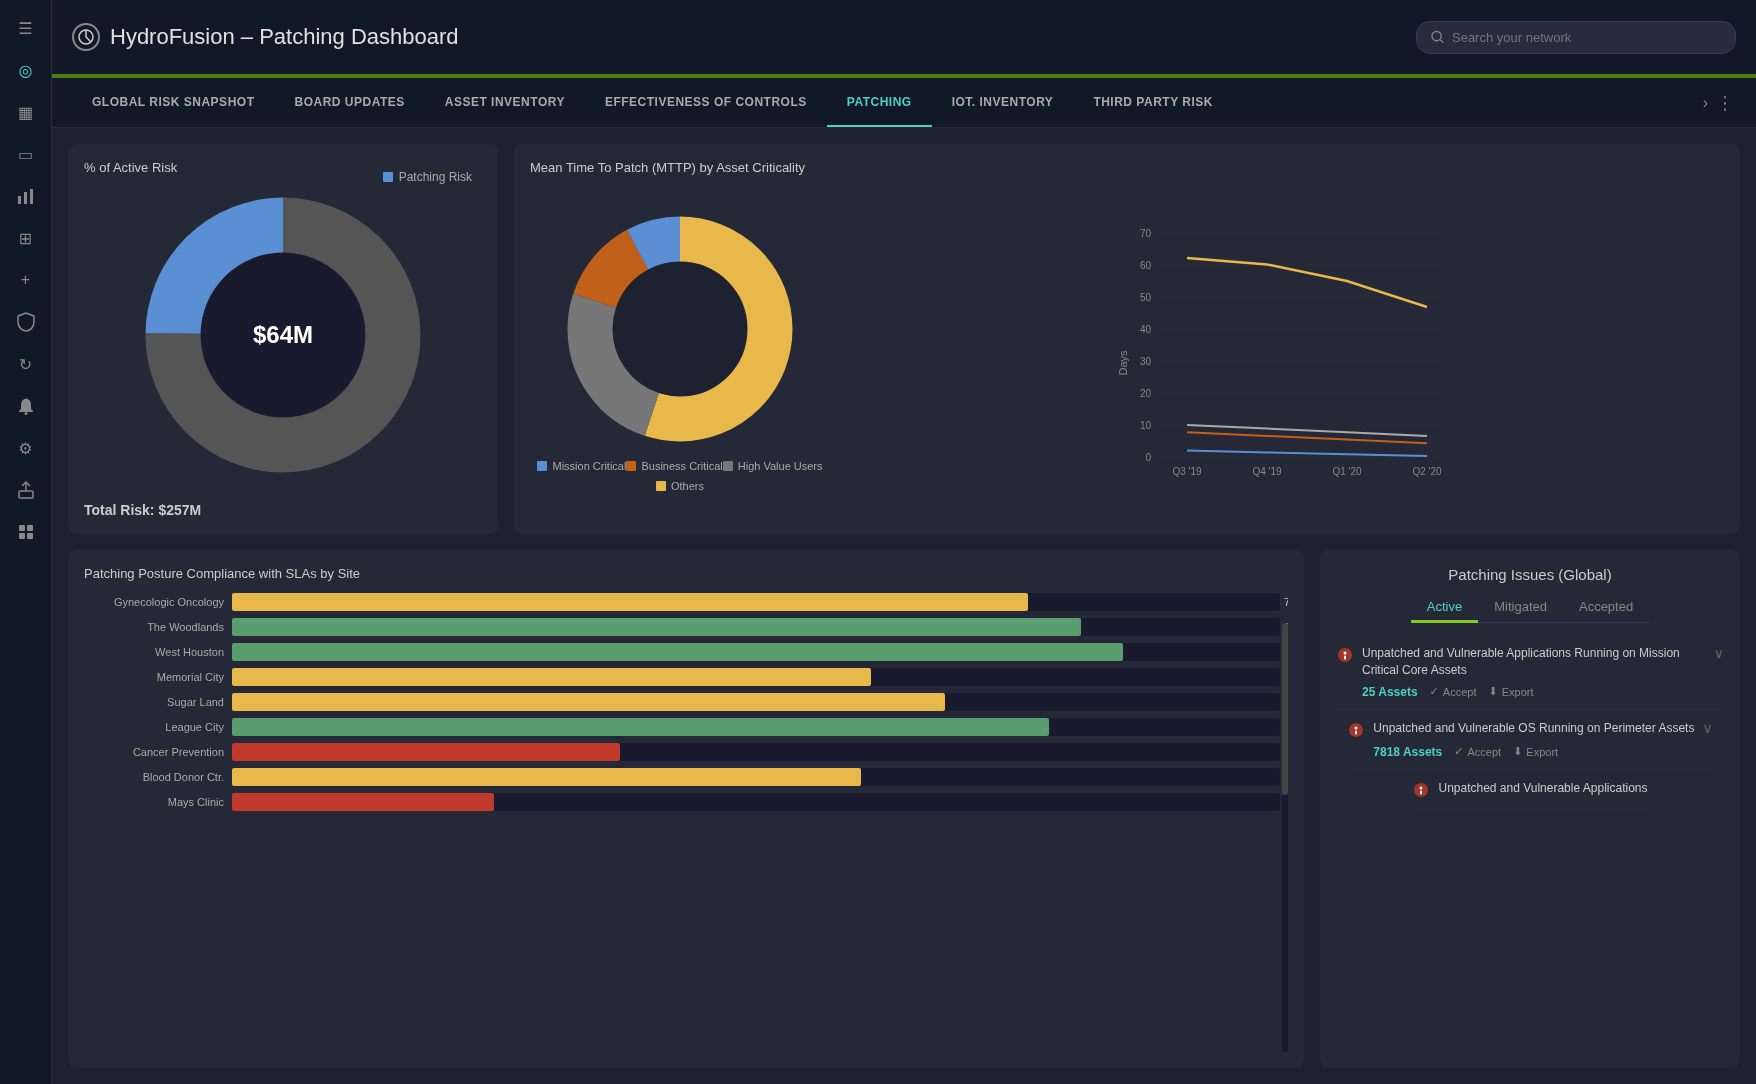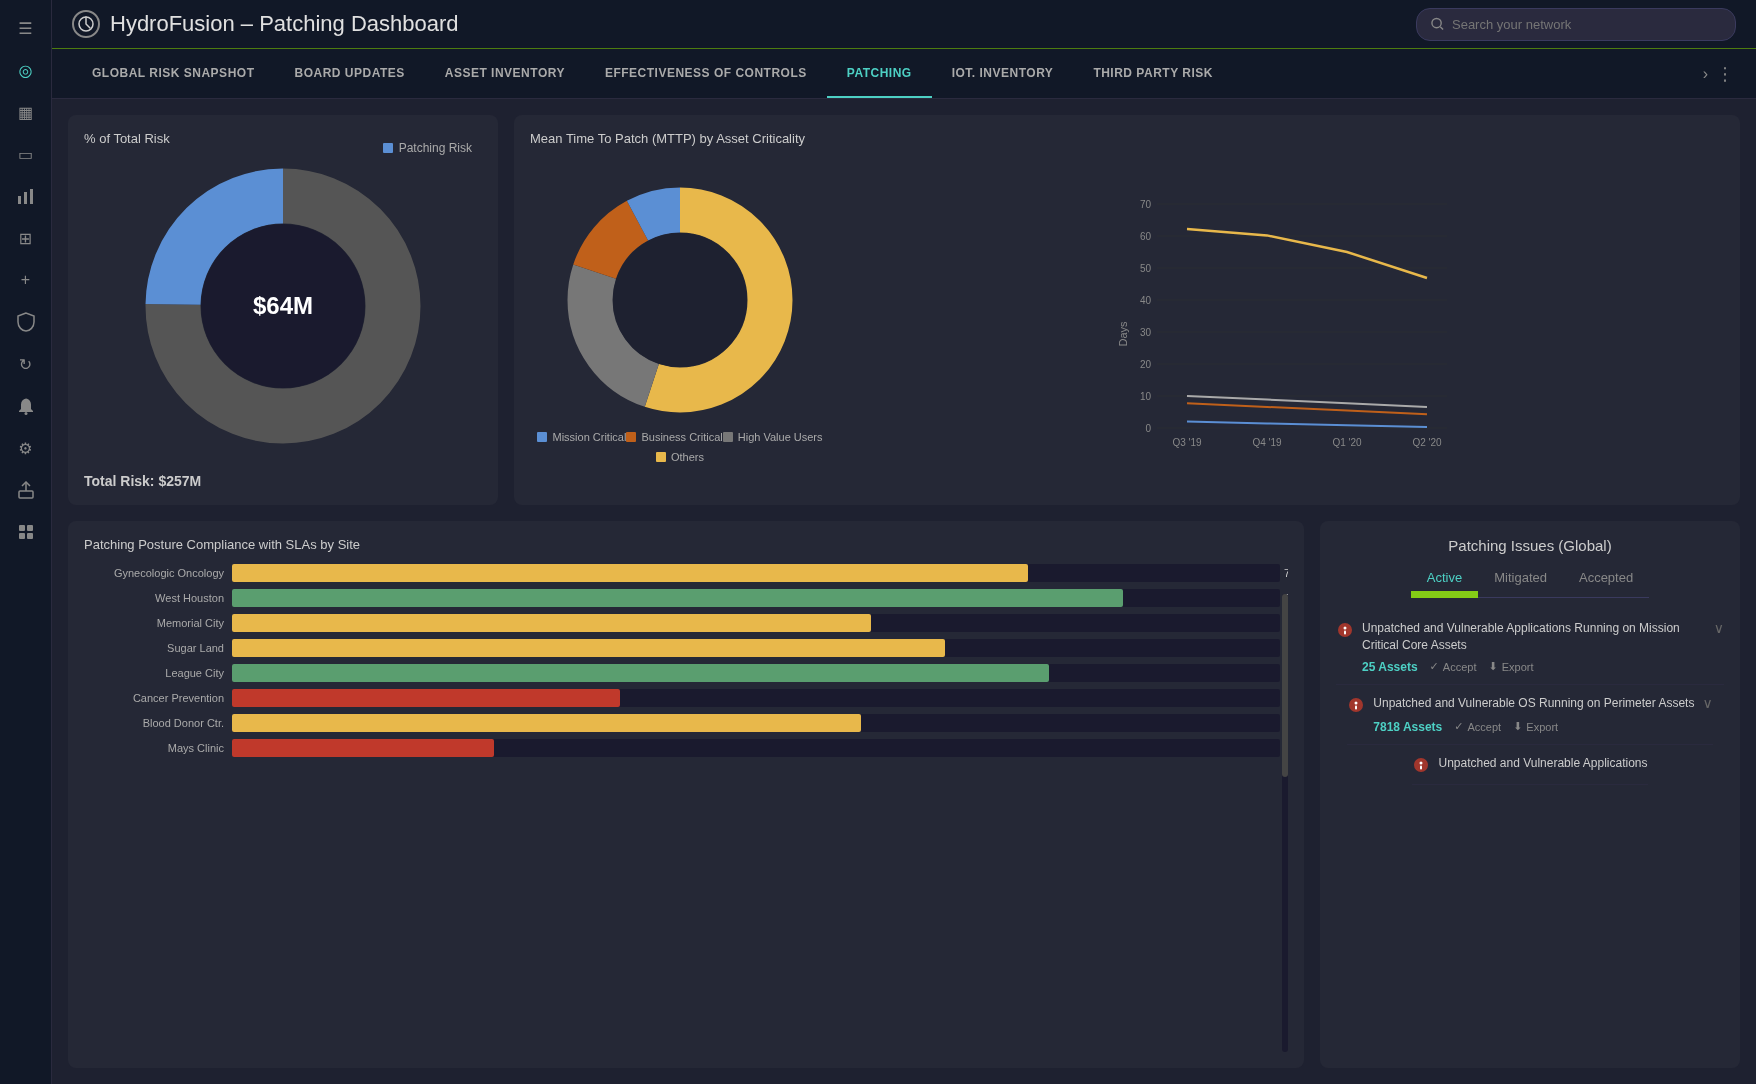--- a/index.html
+++ b/index.html
@@ -9,21 +9,21 @@
     .app { display: flex; width: 1756px; height: 1084px; }
 
     
     .sidebar { width: 52px; background: #111827; display: flex; flex-direction: column; align-items: center; padding: 10px 0; gap: 6px; flex-shrink: 0; border-right: 1px solid #2a2a3e; }
     .sidebar-icon { width: 36px; height: 36px; display: flex; align-items: center; justify-content: center; border-radius: 6px; cursor: pointer; color: #888; font-size: 16px; }
 
     
     .main { flex: 1; display: flex; flex-direction: column; background: #1e2130; }
 
     
-    .header { background: #111827; padding: 0 20px; height: 49px; display: flex; align-items: center; justify-content: space-between; border-bottom: 1px solid #4d7c0f; }
+    .header { background: #111827; padding: 0 20px; height: 78px; display: flex; align-items: center; justify-content: space-between; border-bottom: 4px solid #4d7c0f; }
     .header-title { font-size: 22px; font-weight: 500; color: #e0e0e0; display: flex; align-items: center; gap: 10px; }
     .header-icon { width: 28px; height: 28px; border: 2px solid #888; border-radius: 50%; display: inline-flex; align-items: center; justify-content: center; font-size: 12px; }
     .search-bar { display: flex; align-items: center; background: #2a2a3e; border: 1px solid #3a3a5e; border-radius: 14px; padding: 8px 14px; gap: 8px; width: 320px; }
     .search-bar input { background: transparent; border: none; outline: none; color: #ccc; font-size: 13px; width: 100%; }
 
     
     .nav { background: #111827; padding: 0 20px; height: 50px; display: flex; align-items: center; justify-content: space-between; border-bottom: 1px solid #2a2a3e; }
     .nav-items { display: flex; gap: 0; align-items: center; height: 100%; }
     .nav-item { padding: 0 20px; height: 100%; display: flex; align-items: center; cursor: pointer; color: #aaa; font-size: 12px; font-weight: 600; letter-spacing: 0.5px; border-bottom: 2px solid transparent; white-space: nowrap; }
     .nav-item.active { color: #4dd0c4; border-bottom: 2px solid #4dd0c4; }
@@ -63,21 +63,21 @@
     .issues-card { width: 420px; flex-shrink: 0; display: flex; flex-direction: column; align-items: center; }
     .bar-row { display: flex; align-items: center; gap: 8px; margin-bottom: 7px; }
     .bar-label { width: 140px; text-align: right; font-size: 11px; color: #aaa; flex-shrink: 0; }
     .bar-track { flex: 1; height: 18px; background: #1a1a2e; border-radius: 2px; position: relative; overflow: visible; }
     .bar-fill { height: 100%; border-radius: 2px; }
     .bar-pct { position: absolute; right: -34px; top: 50%; transform: translateY(-50%); font-size: 11px; color: #ccc; width: 30px; }
 
     
     .issues-tabs { display: flex; gap: 0; margin-bottom: 12px; border-bottom: 1px solid #3a3a5e; }
     .issues-tab { padding: 6px 16px; cursor: pointer; font-size: 13px; color: #888; border-bottom: 2px solid transparent; margin-bottom: -1px; }
-    .issues-tab.active { color: #4dd0c4; border-bottom: 7px solid #84cc16; }
+    .issues-tab.active { color: #4dd0c4; border-bottom: 3px solid #84cc16; }
     .issue-item { padding: 10px 0; border-bottom: 1px solid #2a2a3e; }
     .issue-header { display: flex; align-items: flex-start; gap: 8px; }
     .issue-icon { width: 18px; height: 18px; flex-shrink: 0; margin-top: 1px; }
     .issue-text { flex: 1; font-size: 12px; color: #ccc; line-height: 1.4; }
     .issue-chevron { color: #666; cursor: pointer; font-size: 14px; }
     .issue-meta { display: flex; align-items: center; gap: 12px; margin-top: 6px; padding-left: 26px; }
     .issue-assets { color: #4dd0c4; font-size: 12px; font-weight: 600; }
     .issue-action { display: flex; align-items: center; gap: 4px; font-size: 11px; color: #888; cursor: pointer; }
 
     
@@ -174,21 +174,21 @@
         <span class="nav-dots">⋮</span>
       </div>
     </div>
 
     <div class="content">
 
       <div class="top-row">
 
         <div class="card risk-card">
           <div style="position:relative;">
-            <span class="card-title">% of Total Risk</span>
+            <span class="card-title">% of Active Risk</span>
             <div class="legend">
               <div class="legend-dot"></div>
               <span>Patching Risk</span>
             </div>
           </div>
           <div class="donut-container">
             <svg width="280" height="280" viewBox="0 0 280 280">
 
               <circle cx="140" cy="140" r="110" fill="none" stroke="#555" stroke-width="55" stroke-dasharray="519.5 173.2" stroke-dashoffset="0" transform="rotate(-90 140 140)"></circle>
 
@@ -287,20 +287,27 @@
             <div class="bar-chart-scroll">
 
               <div class="bar-row">
                 <div class="bar-label">Gynecologic Oncology</div>
                 <div class="bar-track">
                   <div class="bar-fill" style="width:76%;background:#e8b84b;"></div>
                   <span class="bar-pct">76%</span>
                 </div>
               </div>
 
+              <div class="bar-row">
+                <div class="bar-label">The Woodlands</div>
+                <div class="bar-track">
+                  <div class="bar-fill" style="width:81%;background:#5a9e6f;"></div>
+                  <span class="bar-pct">81%</span>
+                </div>
+              </div>
 
               <div class="bar-row">
                 <div class="bar-label">West Houston</div>
                 <div class="bar-track">
                   <div class="bar-fill" style="width:85%;background:#5a9e6f;"></div>
                   <span class="bar-pct">85%</span>
                 </div>
               </div>
 
               <div class="bar-row">

